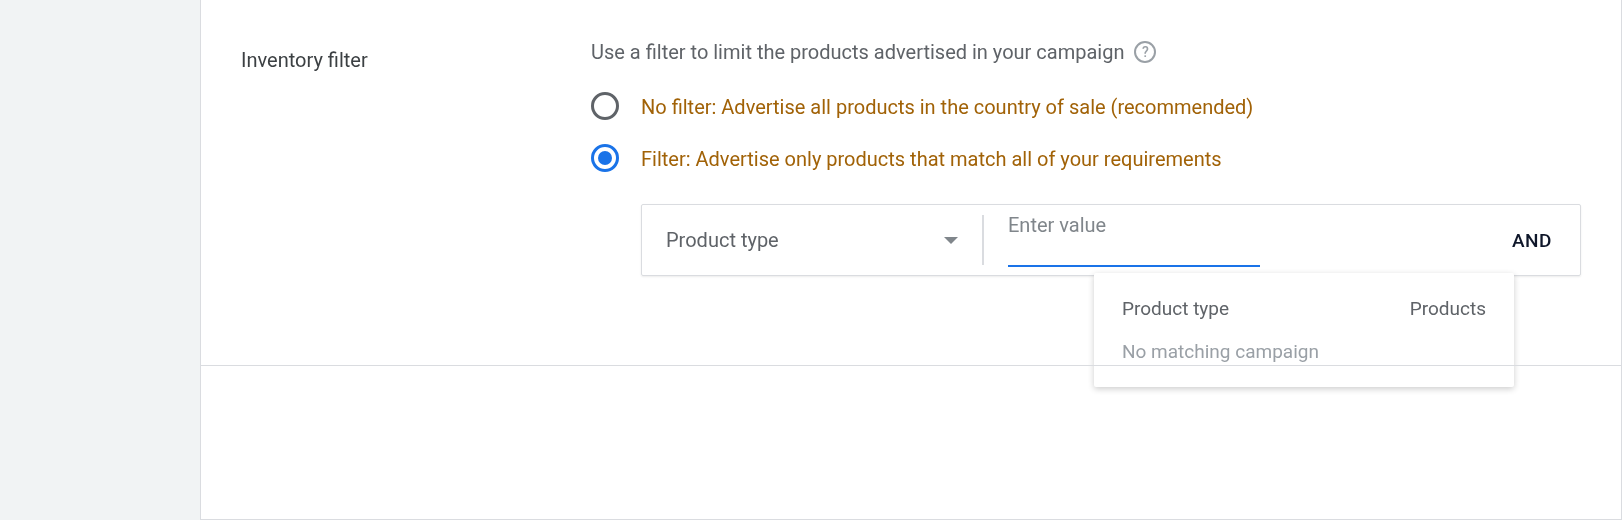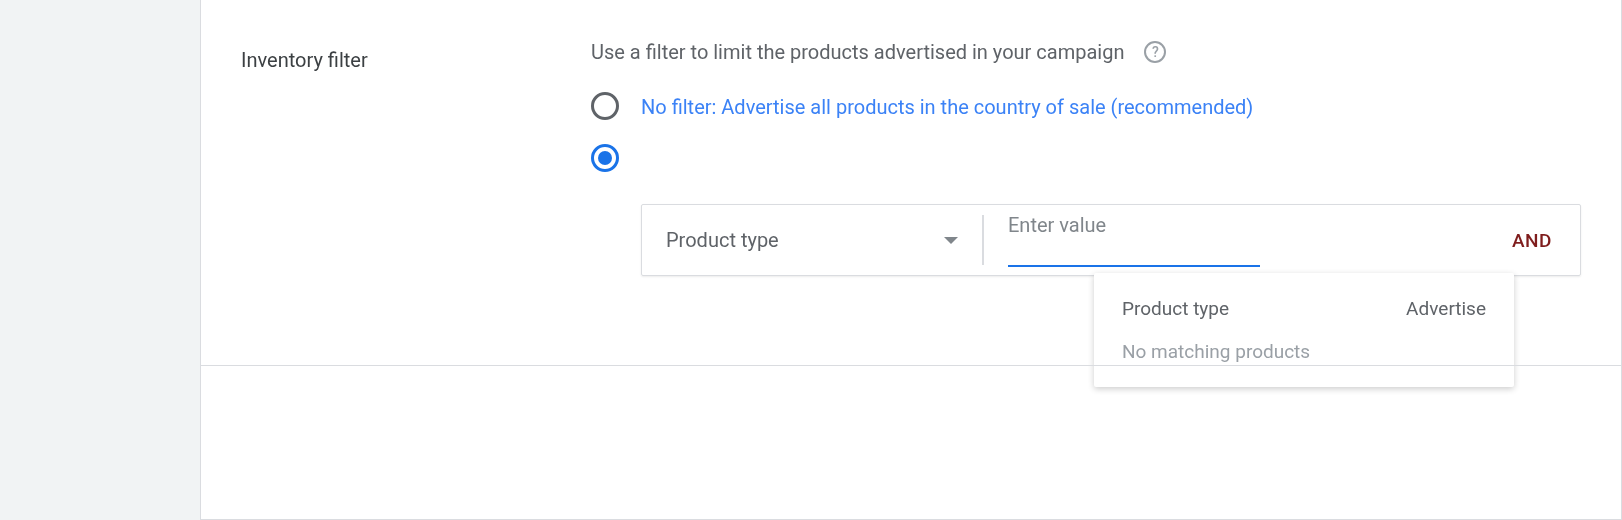--- a/index.html
+++ b/index.html
@@ -33,21 +33,21 @@
       font-size: 20px;
       color: #3c4043;
       padding-top: 8px;
     }
     .section-body {
       flex: 1;
     }
     .description-row {
       display: flex;
       align-items: center;
-      gap: 20px;
+      gap: 10px;
       color: #5f6368;
       font-size: 20px;
       margin-bottom: 28px;
     }
     .help-icon {
       display: inline-flex;
       align-items: center;
       justify-content: center;
       width: 22px;
       height: 22px;
@@ -55,21 +55,21 @@
       border-radius: 50%;
       color: #9aa0a6;
       font-size: 14px;
       font-weight: 500;
     }
     .radio-option {
       display: flex;
       align-items: center;
       gap: 22px;
       margin-bottom: 24px;
-      color: #3b82f6;
+      color: #a16207;
       font-size: 20px;
       cursor: pointer;
     }
     .radio-option .radio-label {
       padding-top: 2px;
     }
     .radio-circle {
       width: 28px;
       height: 28px;
       border-radius: 50%;
@@ -152,21 +152,21 @@
       right: 24px;
       height: 2px;
       background: #1a73e8;
     }
     .and-btn {
       flex: 1;
       display: flex;
       align-items: center;
       justify-content: flex-end;
       padding-right: 28px;
-      color: #7f1d1d;
+      color: #0f172a;
       font-size: 19px;
       font-weight: 500;
       letter-spacing: 0.5px;
     }
     .caret-down {
       width: 0;
       height: 0;
       border-left: 7px solid transparent;
       border-right: 7px solid transparent;
       border-top: 7px solid #80868b;
@@ -213,40 +213,41 @@
         <span class="help-icon">?</span>
       </div>
 
       <div class="radio-option">
         <span class="radio-circle radio-unchecked"></span>
         <span class="radio-label">No filter: Advertise all products in the country of sale (recommended)</span>
       </div>
 
       <div class="radio-option">
         <span class="radio-circle radio-checked"></span>
+        <span class="radio-label">Filter: Advertise only products that match all of your requirements</span>
       </div>
 
       <div class="filter-builder">
         <div class="field-select">
           <span>Product type</span>
           <span class="caret-down"></span>
         </div>
         <div class="divider"></div>
         <div class="divider"></div>
         <div class="value-input-wrap">
           <input class="value-input" type="text" placeholder="Enter value" style="">
           <div class="value-underline"></div>
         </div>
         <div class="and-btn">AND</div>
 
         <div class="dropdown-panel">
           <div class="dropdown-header">
             <span>Product type</span>
-            <span>Advertise</span>
+            <span>Products</span>
           </div>
-          <div class="dropdown-empty">No matching products</div>
+          <div class="dropdown-empty">No matching campaign</div>
         </div>
       </div>
 
     </div>
   </div>
   <div class="section-divider"></div>
 </div>
 
 </body></html>

